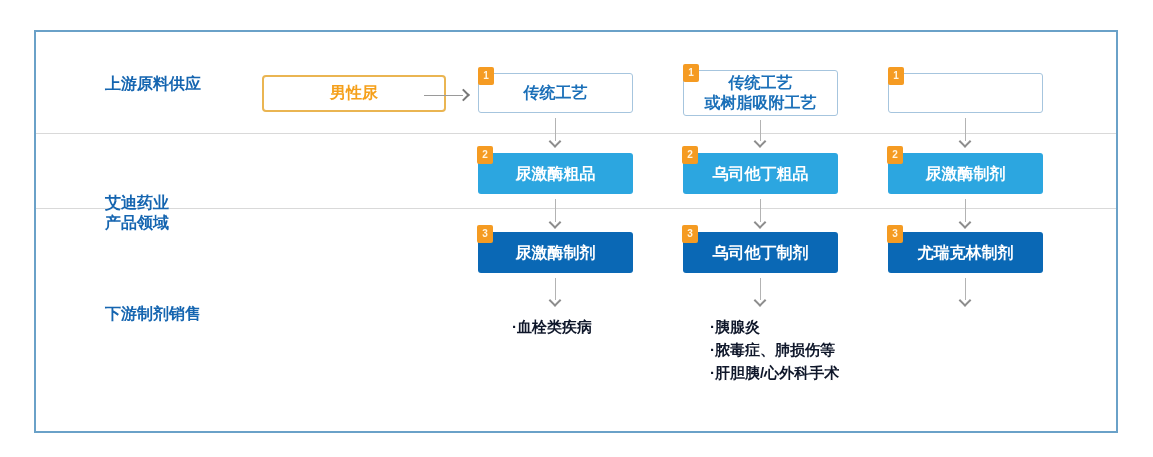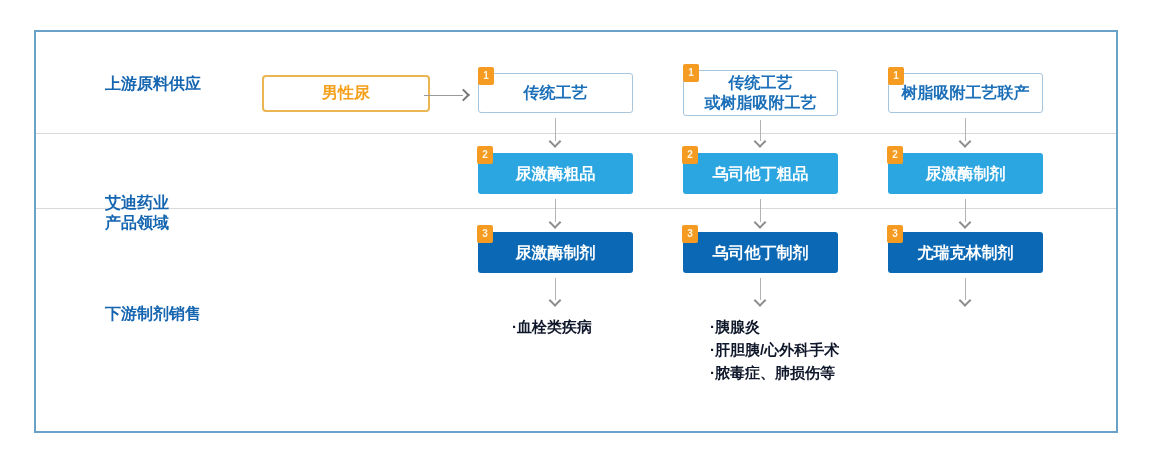--- a/index.html
+++ b/index.html
@@ -15,21 +15,21 @@
   }
   .divider {
     position:absolute; left:36px; width:1080px; height:1px; background:#d9d9d9;
   }
   .row-label {
     position:absolute; left:105px; color:#1565b0; font-weight:bold;
     font-size:16px; line-height:20px; white-space:pre-line;
   }
   
   .source-box {
-    position:absolute; left:262px; top:75px; width:168px; height:37px;
+    position:absolute; left:262px; top:75px; width:184px; height:37px;
     border:2px solid #eab552; border-radius:4px; background:#ffffff;
     display:flex; align-items:center; justify-content:center;
     color:#f5a01b; font-weight:bold; font-size:16px;
   }
   
   .box {
     position:absolute; width:155px; border-radius:3px;
     display:flex; align-items:center; justify-content:center;
     font-weight:bold; font-size:16px; text-align:center; line-height:20px;
     white-space:pre-line;
@@ -138,27 +138,26 @@
   <div class="box formulation" style="left:683px; top:232px;">
     <span class="badge">3</span>
     <span>乌司他丁制剂</span>
   </div>
   <div class="v-arrow" style="left:752px; top:278px; height:29px;">
     <span class="line"></span>
       <span class="head"></span>
   </div>
   <div class="indications" style="left:710px; top:315px;">
     <div>·胰腺炎</div>
+    <div>·脓毒症、肺损伤等</div>
     <div>·肝胆胰/心外科手术</div>
-    <div>·脓毒症、肺损伤等</div>
   </div>
 
   <div class="box process" style="left:888px; top:73px;">
     <span class="badge">1</span>
-    <span>树脂吸附工艺联产</span>
   </div>
   <div class="v-arrow" style="left:957px; top:118px; height:30px;">
     <span class="line"></span>
       <span class="head"></span>
   </div>
   <div class="box crude" style="left:888px; top:153px;">
     <span class="badge">2</span>
     <span>尿激酶制剂</span>
   </div>
   <div class="v-arrow" style="left:957px; top:199px; height:30px;">

